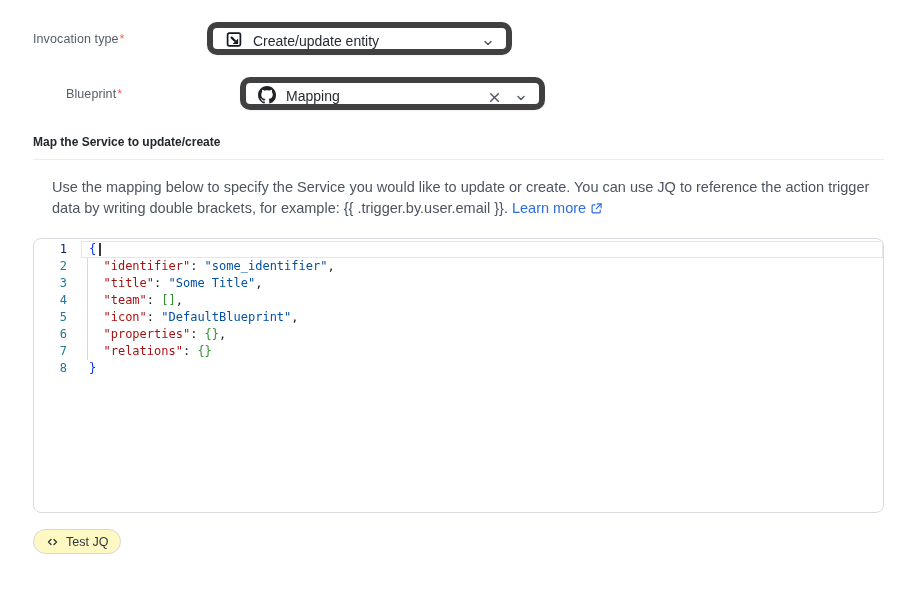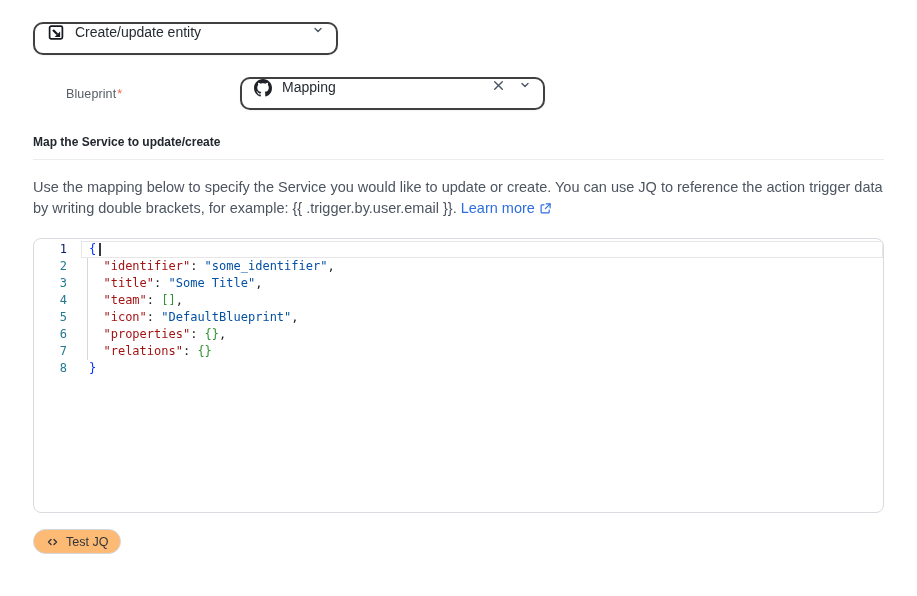--- a/index.html
+++ b/index.html
@@ -9,32 +9,32 @@
 
   
   .form-row { display:flex; align-items:center; }
   .row-invocation { margin-top:22px; }
   .row-blueprint { margin-top:22px;margin-left:33px; }
   .field-label { width:174px; font-size:12.5px; color:#565d66; letter-spacing:.1px; }
   .req { color:#f2654c; margin-left:1px; }
 
   .select {
     width:305px; height:33px; background:#fff;
-    border:2px solid #404040; border-radius:10px;
-    display:flex; align-items:flex-start; padding:0 12px; gap:10px;
+    border:6px solid #404040; border-radius:10px;
+    display:flex; align-items:flex-end; padding:0 12px; gap:10px;
     box-shadow:0 1px 2px rgba(20,24,31,.05); cursor:pointer;
   }
   .select-value { font-size:14px; color:#262b32; flex:1; white-space:nowrap; }
   .icon { display:inline-flex; align-items:center; justify-content:center; flex:none; }
   .clear-btn { margin-right:4px; }
 
   
   .section-heading { margin-top:25px; font-size:12px; font-weight:700; color:#23272e; }
   .divider { margin-top:10px; border-top:1px solid #ececee; }
-  .description { margin-top:17px; font-size:14.5px; line-height:21px; color:#4c5560; max-width:851px; }
+  .description { margin-top:17px; font-size:14.5px; line-height:21px; color:#4c5560; max-width:851px;margin-left:19px; }
   .learn-more { color:#2d6ee0; text-decoration:none; white-space:nowrap; cursor:pointer; }
   .learn-more svg { vertical-align:-2px; margin-left:4px; }
 
   .mapping-label { margin-top:23px; width:auto; }
 
   
   .editor {
     margin-top:19px; height:275px; width:851px;
     border:1px solid #d8dbe0; border-radius:8px;
     background:#fff; position:relative; overflow:hidden;
@@ -53,33 +53,36 @@
   .tk-str { color:#0451a5; }
   .tk-b1  { color:#0431fa; }
   .tk-b2  { color:#319331; }
   .tk-d   { color:#1f1f1f; }
   .cursor { display:inline-block; width:1.5px; height:13px; background:#333a42; vertical-align:middle; margin-left:3px; }
   .indent-guide { position:absolute; left:53px; top:19px; width:1px; height:102px; background:#d5d8dc; }
 
   
   .test-jq {
     margin-top:16px; display:inline-flex; align-items:center; gap:7px;
-    height:25px; padding:0 12px; background:#fdba74;
+    height:25px; padding:0 12px; background:#fef9c3;
     border:1px solid #d3d6db; border-radius:14px;
     font-family:"Liberation Sans", sans-serif; font-size:12.5px; color:#30353c;
     cursor:pointer;
   }
 </style>
 </head>
 <body>
 
 <div class="page">
 
   
   <div class="form-row row-invocation">
+    <div class="field-label">
+      <span>Invocation type</span><span class="req">*</span>
+    </div>
     <div class="select">
       <span class="icon">
         <svg width="18" height="18" viewBox="0 0 18 18" fill="none">
           <rect x="2.6" y="2.1" width="12.8" height="12.8" rx="1.6" stroke="#14181f" stroke-width="1.7"></rect>
           <line x1="6" y1="6" x2="10.3" y2="10.3" stroke="#14181f" stroke-width="2.2"></line>
           <polygon points="13.1,13.1 13.1,7.6 7.6,13.1" fill="#14181f"></polygon>
         </svg>
       </span>
       <span class="select-value">Create/update entity</span>
       <span class="icon">

